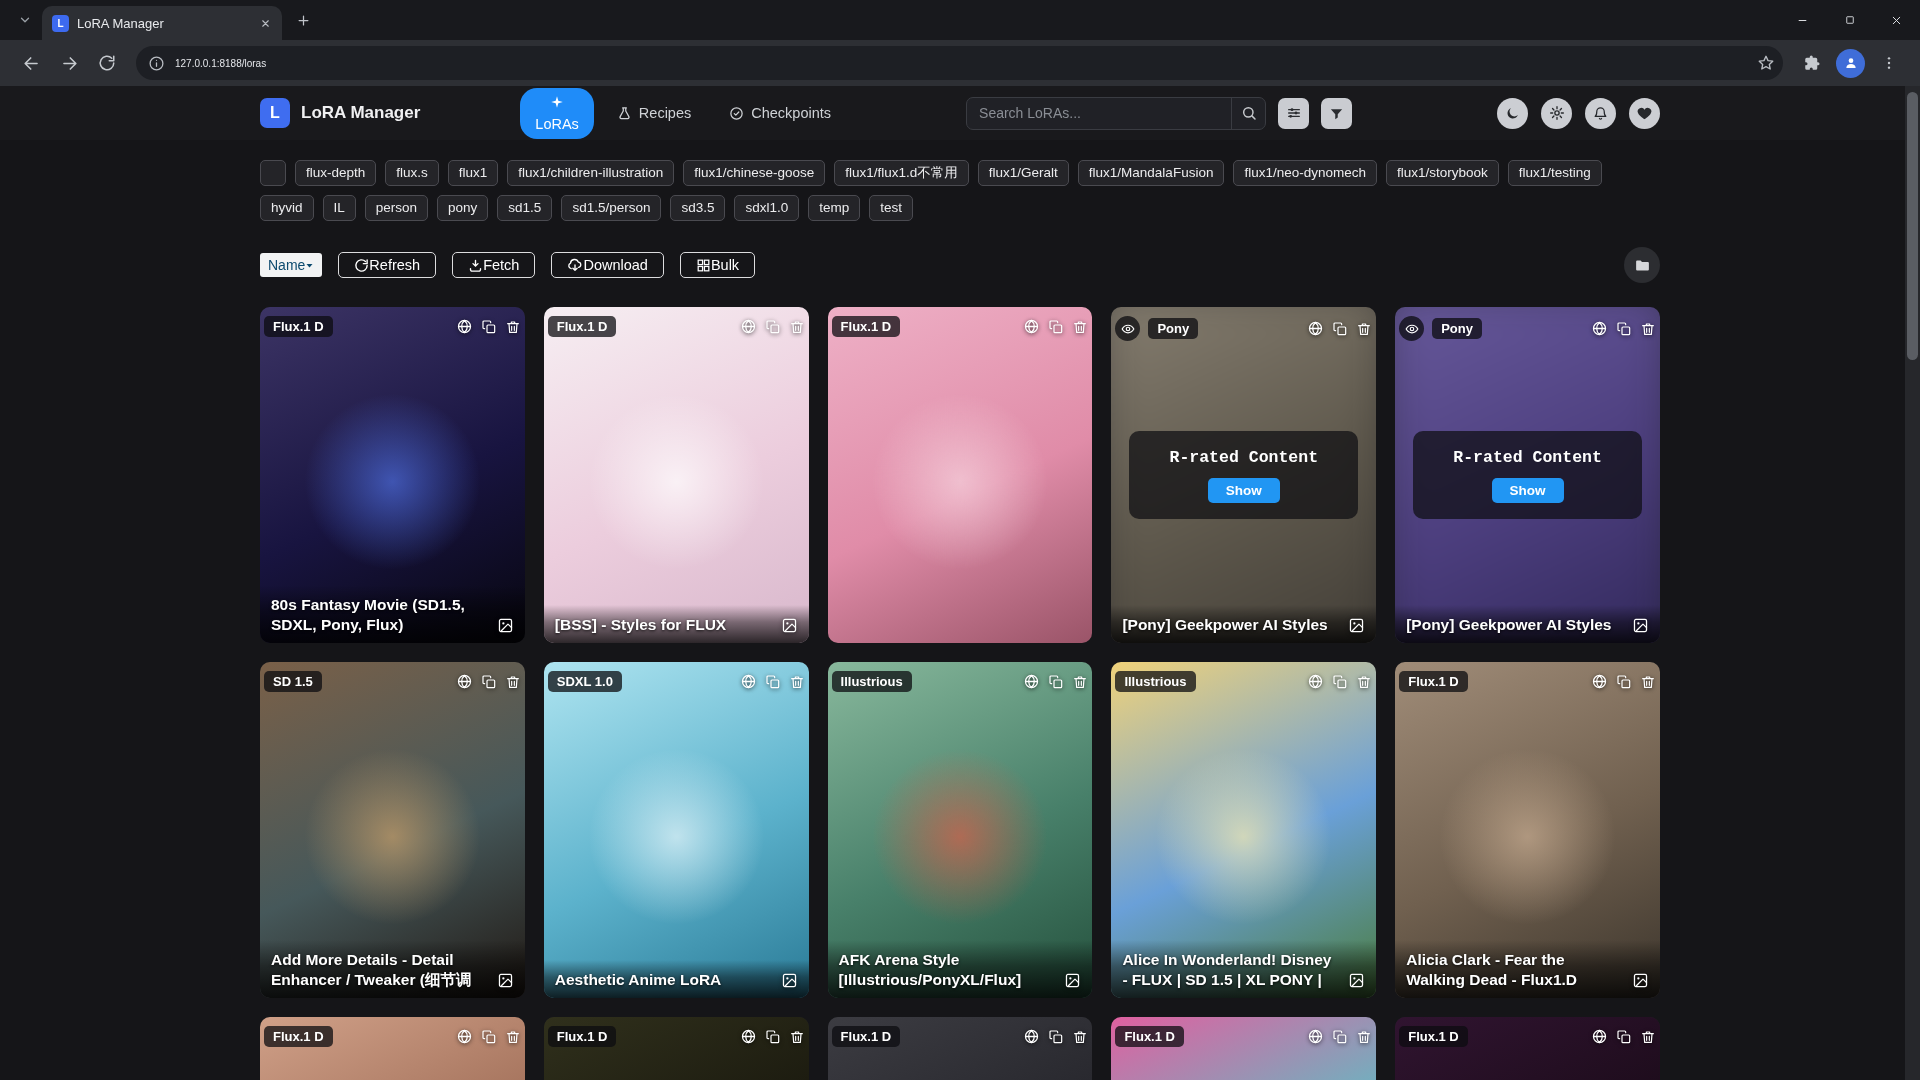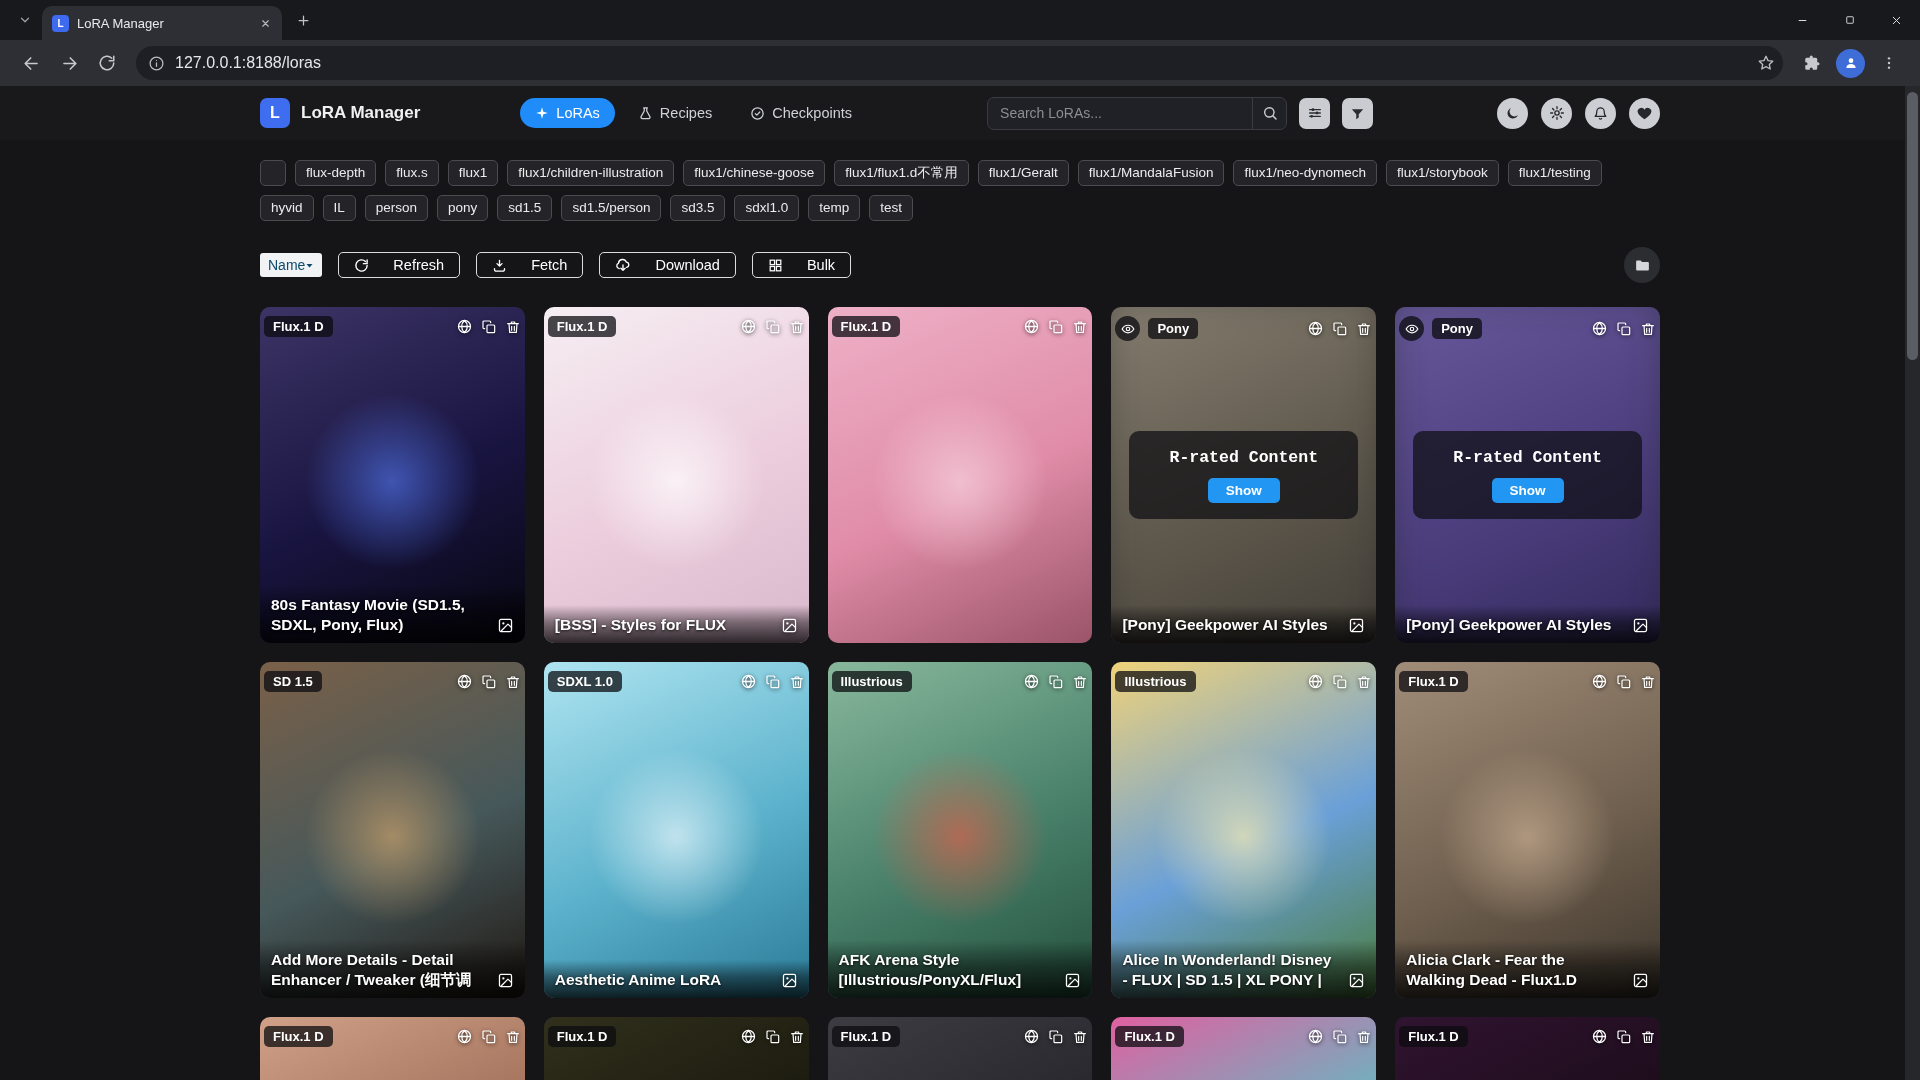--- a/index.html
+++ b/index.html
@@ -22,57 +22,57 @@
   .newtab { width:30px; height:30px; margin:0 0 5px 6px; display:flex; align-items:center;
     justify-content:center; color:#c0c4ca; border-radius:50%; cursor:pointer; }
   .winctrl { margin-left:auto; display:flex; align-self:stretch; }
   .winbtn { width:47px; display:flex; align-items:center; justify-content:center; color:#dfe1e5; cursor:pointer; }
 
   .urlrow { height:46px; background:#2d2f34; display:flex; align-items:center; padding:0 14px; gap:4px; }
   .navbtn { width:34px; height:34px; border-radius:50%; display:flex; align-items:center;
     justify-content:center; color:#c6cacf; cursor:pointer; }
   .omnibox { flex:1; height:34px; margin:0 8px; background:#1d1f24; border-radius:17px;
     display:flex; align-items:center; padding:0 8px 0 12px; gap:10px; cursor:text; }
-  .url-text { color:#e4e6ea; font-size:16px; flex:1; }
+  .url-text { color:#e4e6ea; font-size:10px; flex:1; }
   .ob-icon { color:#b9bdc3; }
   .avatar { width:29px; height:29px; border-radius:50%; background:#3f6dd8; color:#fff;
     display:flex; align-items:center; justify-content:center; margin:0 3px; cursor:pointer; }
 
   
   .shell { width:1400px; margin:0 auto; }
   .app-header { background:#19191c; }
   .header-inner { display:flex; align-items:center; height:54px; }
   .logo { width:30px; height:30px; border-radius:7px; background:#3f6df0; color:#fff;
     font-weight:bold; font-size:16px; display:flex; align-items:center; justify-content:center; }
   .app-title { color:#f0f0f2; font-size:17px; font-weight:bold; margin-left:11px; }
   .nav { display:flex; gap:8px; margin-left:100px; }
   .nav-item { display:flex; align-items:center; gap:7px; padding:7px 15px; border-radius:17px;
     color:#cfd2d6; font-size:14.5px; cursor:pointer; }
-  .nav-item.active { background:#1f8cf9; color:#fff; }
+  .nav-item.active { background:#1f8cf9; color:#fff;flex-direction:column; }
   .search-wrap { margin-left:120px; position:relative; width:300px; }
   .search-input { width:100%; height:33px; background:#202126; border:1px solid #3a3c42;
     border-radius:7px; color:#e8e8ea; font-size:14px; padding:0 38px 0 12px; font-family:inherit; }
   .search-input::placeholder { color:#8a8e95; }
   .search-btn { position:absolute; right:1px; top:1px; width:34px; height:31px; display:flex;
     align-items:center; justify-content:center; color:#c6c9cd; border-left:1px solid #3a3c42; cursor:pointer; }
   .filter-btn { width:31px; height:31px; margin-left:12px; border-radius:7px; background:#caccd1;
     color:#2a2c30; display:flex; align-items:center; justify-content:center; cursor:pointer; }
   .hdr-right { margin-left:auto; display:flex; gap:13px; }
   .circle-btn { width:31px; height:31px; border-radius:50%; background:#ccced3; color:#26282c;
     display:flex; align-items:center; justify-content:center; cursor:pointer; }
 
   .tags { display:flex; flex-wrap:wrap; gap:9px; margin-top:20px; }
   .tag { background:#242428; border:1px solid #4a4a50; border-radius:5px; color:#ececee;
     font-size:13.5px; padding:3px 10px; line-height:1.35; font-family:inherit; cursor:pointer; }
   .tag.empty { width:26px; height:26px; }
 
   .toolbar { display:flex; align-items:center; gap:16px; margin-top:26px; }
   .sort-select { background:#f2f3f4; color:#0c4a6e; border-radius:3px; font-size:14px;
     padding:4px 8px; display:flex; align-items:center; cursor:pointer; }
-  .tbtn { display:flex; align-items:center; gap:24px; border:1.5px solid #dcdcde; border-radius:5px;
+  .tbtn { display:flex; align-items:center; gap:0; border:1.5px solid #dcdcde; border-radius:5px;
     color:#fff; font-size:14.5px; padding:4px 15px; background:transparent; font-family:inherit; cursor:pointer; }
   .folder-btn { margin-left:auto; width:36px; height:36px; border-radius:50%; background:#2c2d31;
     color:#d6d7da; display:flex; align-items:center; justify-content:center; cursor:pointer; }
 
   .grid { margin-top:24px; display:grid; grid-template-columns:repeat(5,1fr); gap:19px; }
   .card { position:relative; height:336px; border-radius:10px; overflow:hidden; background:#202024; cursor:pointer; }
   .card .art { position:absolute; inset:0; }
   .card.nsfw .art { filter:blur(22px); transform:scale(1.18); }
   .card-top { position:absolute; top:0; left:0; right:0; display:flex; align-items:center; gap:8px;
     padding:9px 4px; z-index:3; }

